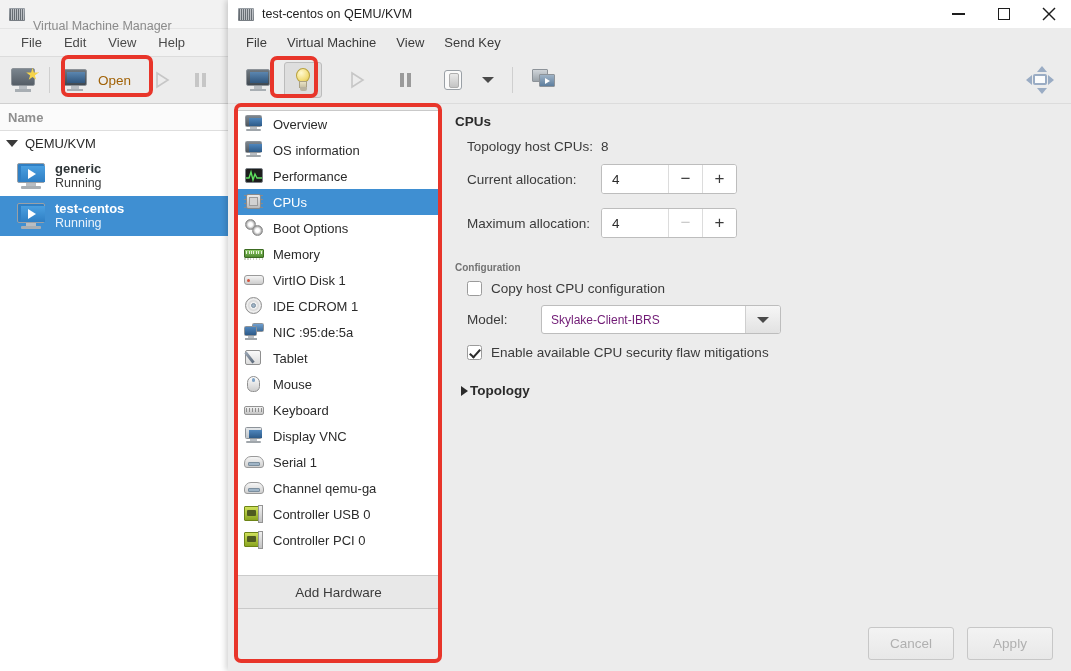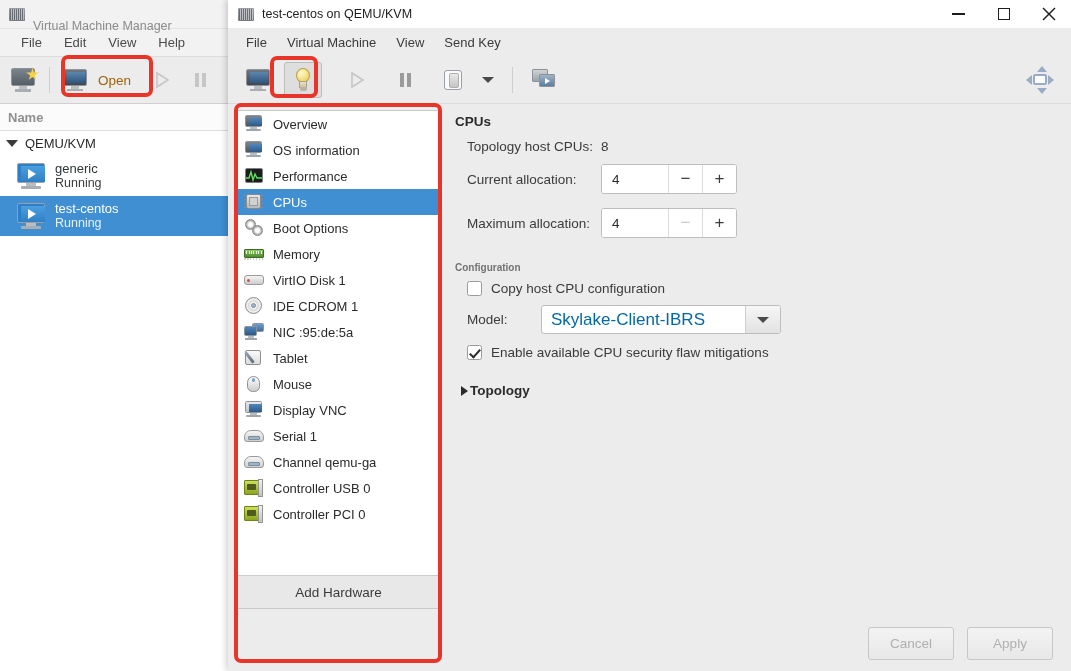--- a/index.html
+++ b/index.html
@@ -63,21 +63,21 @@
   }
   .tri-down {
     width: 0; height: 0; border-left: 6px solid transparent;
     border-right: 6px solid transparent; border-top: 7px solid #3a3a3a;
   }
   .vm-row {
     display: flex; align-items: center; gap: 9px;
     height: 40px; padding-left: 16px;
   }
   .vm-row.selected { background: #3f8fd2; color: #ffffff; }
-  .vm-name { font-weight: normal; font-size: 13px; line-height: 15px; }
+  .vm-name { font-weight: bold; font-size: 13px; line-height: 15px; }
   .vm-state { font-size: 12.5px; line-height: 15px; }
   .vm-row.selected .vm-state { color: #e8f2fb; }
   .vm-row:not(.selected) .vm-state { color: #3c3c3c; }
 
   
   .mon-icon { position: relative; width: 30px; height: 26px; flex: 0 0 30px; }
   .mon-icon .screen {
     position: absolute; left: 1px; top: 0; width: 28px; height: 20px;
     border: 1.5px solid #9aa0a6; border-radius: 2px; background: #2f7fc4;
     box-sizing: border-box;
@@ -330,21 +330,21 @@
   }
   .cbox.checked::after {
     content: ""; position: absolute; left: 4px; top: 0.5px; width: 4px; height: 9px;
     border: solid #2b2b2b; border-width: 0 2px 2px 0; transform: rotate(42deg);
   }
   .clabel { margin-left: 9px; font-size: 13.5px; color: #3b3b3b; }
   .combo {
     display: flex; height: 29px; width: 240px; border: 1px solid #bdbdbd; border-radius: 3px;
     background: #ffffff; overflow: hidden; box-sizing: border-box;
   }
-  .combo .val { flex: 1; display: flex; align-items: center; padding-left: 9px; font-size: 17px; color: #0369a1; }
+  .combo .val { flex: 1; display: flex; align-items: center; padding-left: 9px; font-size: 12px; color: #701a75; }
   .combo .arw {
     width: 34px; border-left: 1px solid #cfcfcf; background: linear-gradient(#f6f6f6,#e2e2e2);
     display: flex; align-items: center; justify-content: center;
   }
   .expander { display: flex; align-items: center; gap: 2px; margin-top: 14px; padding-left: 8px; }
   .tri-right {
     width: 0; height: 0; border-top: 5px solid transparent; border-bottom: 5px solid transparent;
     border-left: 7px solid #2b2b2b;
   }
   .exp-label { font-weight: bold; font-size: 13.5px; color: #2b2b2b; }
@@ -637,20 +637,27 @@
           </div>
 
           <div class="hw-item">
             <span class="hi hi-mouse">
                 <span class="m"></span>
                 <span class="w"></span>
               </span>
             <span>Mouse</span>
           </div>
 
+          <div class="hw-item">
+            <span class="hi" style="position:relative;">
+              <span style="position:absolute;left:0;top:5px;width:20px;height:9px;background:linear-gradient(#f2f2f2,#c4c4c4);border:1.2px solid #949494;border-radius:2px;box-sizing:border-box;"></span>
+              <span style="position:absolute;left:2px;top:7px;width:16px;height:4px;background:repeating-linear-gradient(90deg,#8d8d8d 0 1px,transparent 1px 3px);"></span>
+            </span>
+            <span>Keyboard</span>
+          </div>
 
           <div class="hw-item">
             <span class="hi hi-mon">
                 <span class="s" style="background:linear-gradient(#e4e7ea,#bfc4c9)">
                   <span class="si"></span>
                 </span>
                 <span class="st"></span>
                 <span class="bs"></span>
               </span>
             <span>Display VNC</span>

